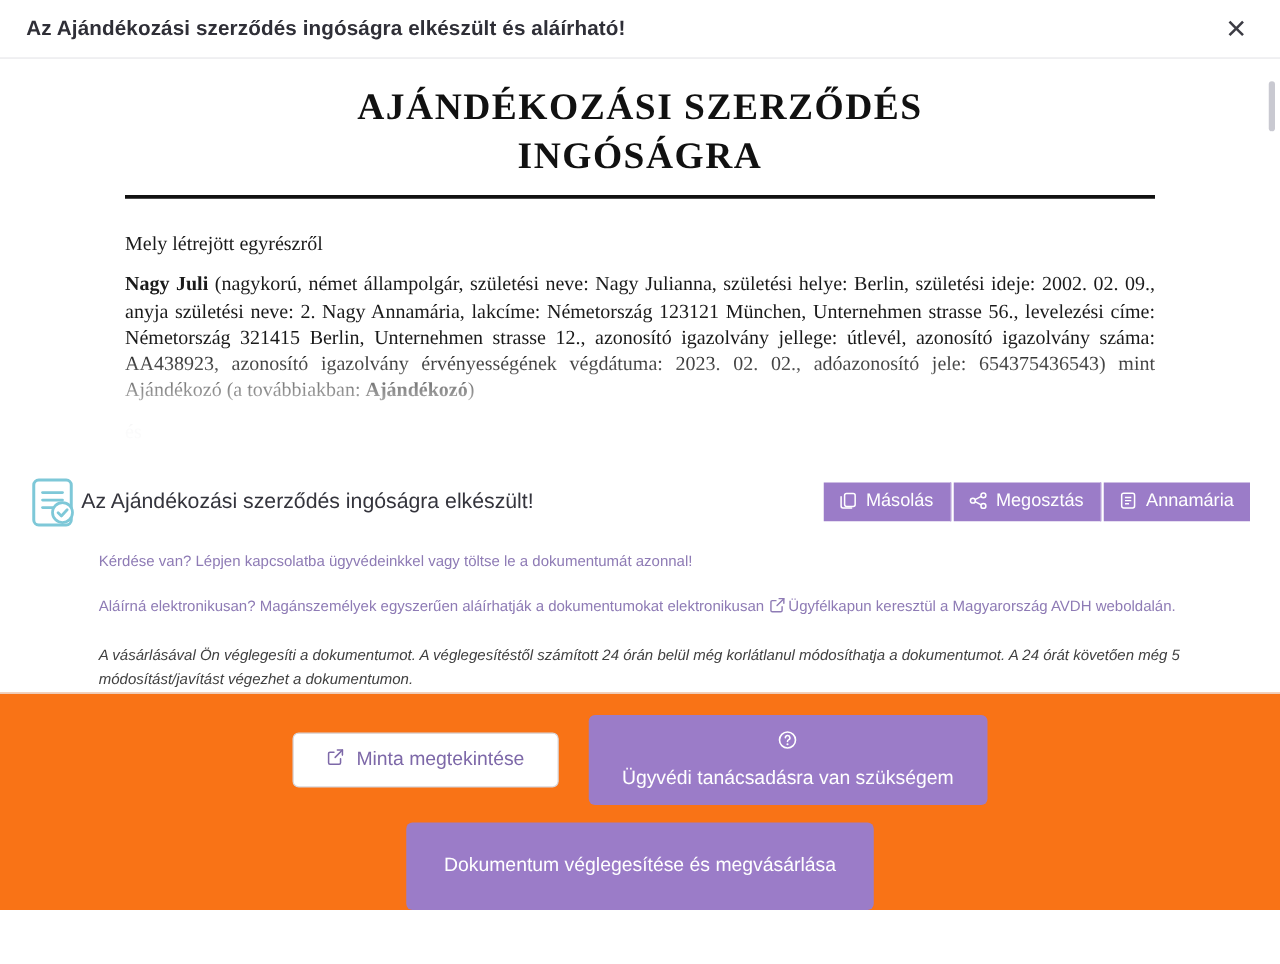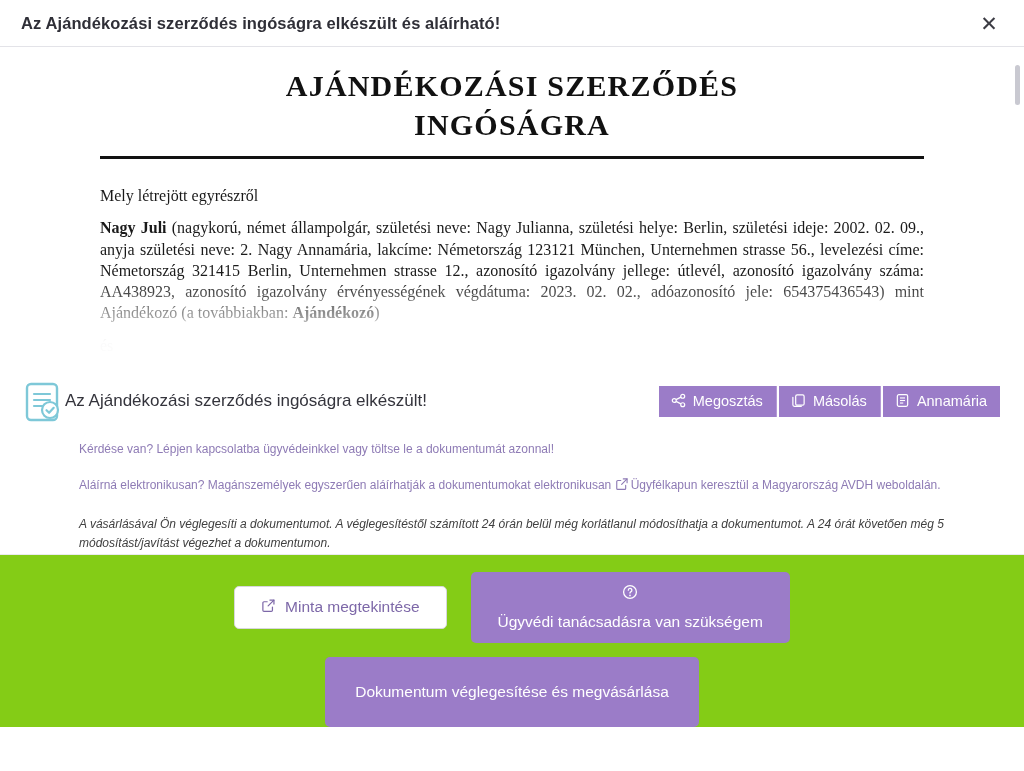--- a/index.html
+++ b/index.html
@@ -161,21 +161,21 @@
   .info-link {
     color: #8e7bb5;
     text-decoration: none;
     cursor: pointer;
   }
   .link-icon { display: inline-block; vertical-align: -2px; margin-right: 2px; }
 
   
   .footer {
     flex: 0 0 142px;
-    background: #84cc16;
+    background: #f97316;
     border-top: 1px solid #eaeaee;
     display: flex;
     flex-direction: column;
     align-items: center;
     padding-top: 17px;
     gap: 14px;
     justify-content: center;
   }
   .footer-row {
     display: flex;
@@ -261,37 +261,37 @@
           <circle cx="28" cy="29" r="8" fill="#fff" stroke="#7ec8d8" stroke-width="2.2"></circle>
           <path d="M24.5 29.2l2.6 2.6 4.6-5" stroke="#7ec8d8" stroke-width="2.2" fill="none" stroke-linecap="round" stroke-linejoin="round"></path>
         </svg>
       </span>
       <div class="info-head-main">
         <div class="info-heading">Az Ajándékozási szerződés ingóságra elkészült!</div>
         <div class="action-group">
           <button class="action-btn">
             <span>
               <svg width="15" height="15" viewBox="0 0 16 16" fill="none">
+                <rect x="5" y="2" width="9" height="11" rx="1.6" stroke="#fff" stroke-width="1.3"></rect>
+                <path d="M11 14.2H3.6A1.6 1.6 0 0 1 2 12.6V4.6" stroke="#fff" stroke-width="1.3" fill="none" stroke-linecap="round"></path>
+              </svg>
+            </span>
+            <span>Másolás</span>
+          </button>
+          <button class="action-btn">
+            <span>
+              <svg width="15" height="15" viewBox="0 0 16 16" fill="none">
                 <circle cx="12.5" cy="3.5" r="2.1" stroke="#fff" stroke-width="1.3"></circle>
                 <circle cx="3.5" cy="8" r="2.1" stroke="#fff" stroke-width="1.3"></circle>
                 <circle cx="12.5" cy="12.5" r="2.1" stroke="#fff" stroke-width="1.3"></circle>
                 <line x1="5.4" y1="7.1" x2="10.6" y2="4.4" stroke="#fff" stroke-width="1.3"></line>
                 <line x1="5.4" y1="8.9" x2="10.6" y2="11.6" stroke="#fff" stroke-width="1.3"></line>
               </svg>
             </span>
             <span>Megosztás</span>
-          </button>
-          <button class="action-btn">
-            <span>
-              <svg width="15" height="15" viewBox="0 0 16 16" fill="none">
-                <rect x="5" y="2" width="9" height="11" rx="1.6" stroke="#fff" stroke-width="1.3"></rect>
-                <path d="M11 14.2H3.6A1.6 1.6 0 0 1 2 12.6V4.6" stroke="#fff" stroke-width="1.3" fill="none" stroke-linecap="round"></path>
-              </svg>
-            </span>
-            <span>Másolás</span>
           </button>
           <button class="action-btn">
             <span>
               <svg width="15" height="15" viewBox="0 0 16 16" fill="none">
                 <rect x="2.5" y="1.8" width="11" height="12.4" rx="1.6" stroke="#fff" stroke-width="1.3"></rect>
                 <line x1="5.3" y1="5.3" x2="10.7" y2="5.3" stroke="#fff" stroke-width="1.2"></line>
                 <line x1="5.3" y1="8" x2="10.7" y2="8" stroke="#fff" stroke-width="1.2"></line>
                 <line x1="5.3" y1="10.7" x2="8.8" y2="10.7" stroke="#fff" stroke-width="1.2"></line>
               </svg>
             </span>

